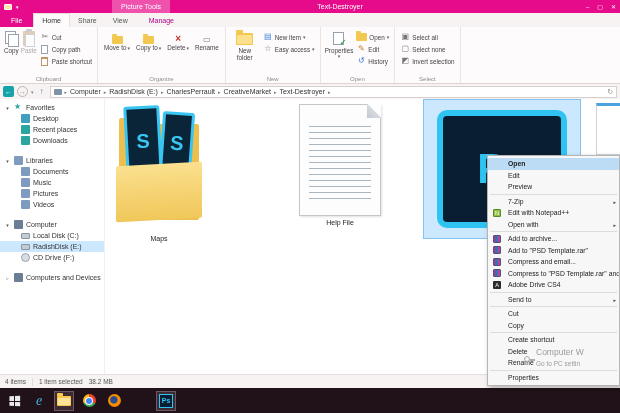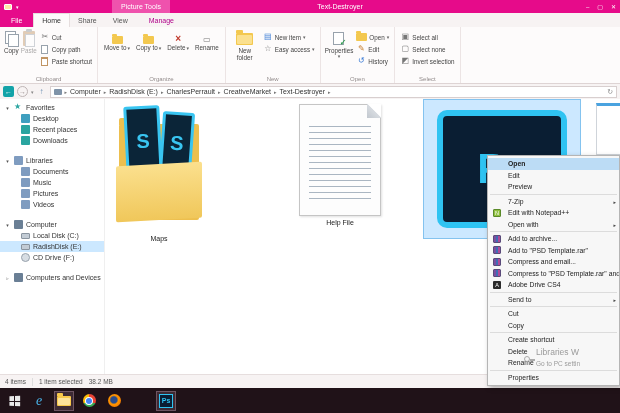--- a/index.html
+++ b/index.html
@@ -500,21 +500,21 @@
     <span>1 item selected</span>
     <span>38.2 MB</span>
     <span class="st-right">
       <span class="st-ic1"></span>
       <span class="st-ic2"></span>
     </span>
   </div>
 
   <div class="key-ic"></div>
   <div class="watermark">
-    <div class="wm1">Libraries W</div>
+    <div class="wm1">Computer W</div>
     <div class="wm2">Go to PC settin</div>
   </div>
 
   <div class="taskbar">
     <div class="tbi">
       <span class="winflag">
           <span></span>
           <span></span>
           <span></span>
           <span></span>

